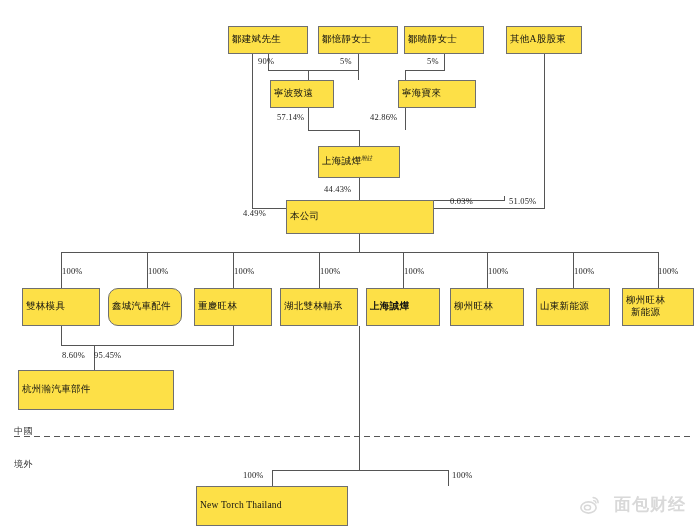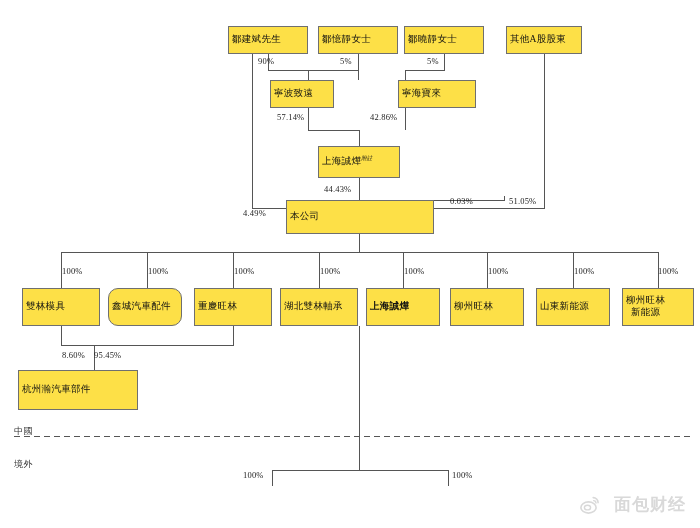--- a/index.html
+++ b/index.html
@@ -199,24 +199,27 @@
 
   <div class="node" style="left:536px;top:288px;width:74px;height:38px;">
     <span class="label-wrap">山東新能源</span>
   </div>
 
   <div class="node" style="left:622px;top:288px;width:72px;height:38px;">
     <span class="label-wrap">柳州旺林
 新能源</span>
   </div>
 
-  <div class="node" style="left:18px;top:370px;width:120px;height:40px;">
+  <div class="node" style="left:18px;top:370px;width:156px;height:40px;">
     <span class="label-wrap">杭州瀚汽車部件</span>
   </div>
 
+  <div class="node node-en" style="left:196px;top:486px;width:152px;height:40px;">
+    <span class="label-wrap">New Torch Thailand</span>
+  </div>
 
 
   <div class="pct" style="left:258px;top:56px;">90%</div>
   <div class="pct" style="left:340px;top:56px;">5%</div>
   <div class="pct" style="left:427px;top:56px;">5%</div>
   <div class="pct" style="left:277px;top:112px;">57.14%</div>
   <div class="pct" style="left:370px;top:112px;">42.86%</div>
   <div class="pct" style="left:324px;top:184px;">44.43%</div>
   <div class="pct" style="left:450px;top:196px;">0.03%</div>
   <div class="pct" style="left:509px;top:196px;">51.05%</div>

